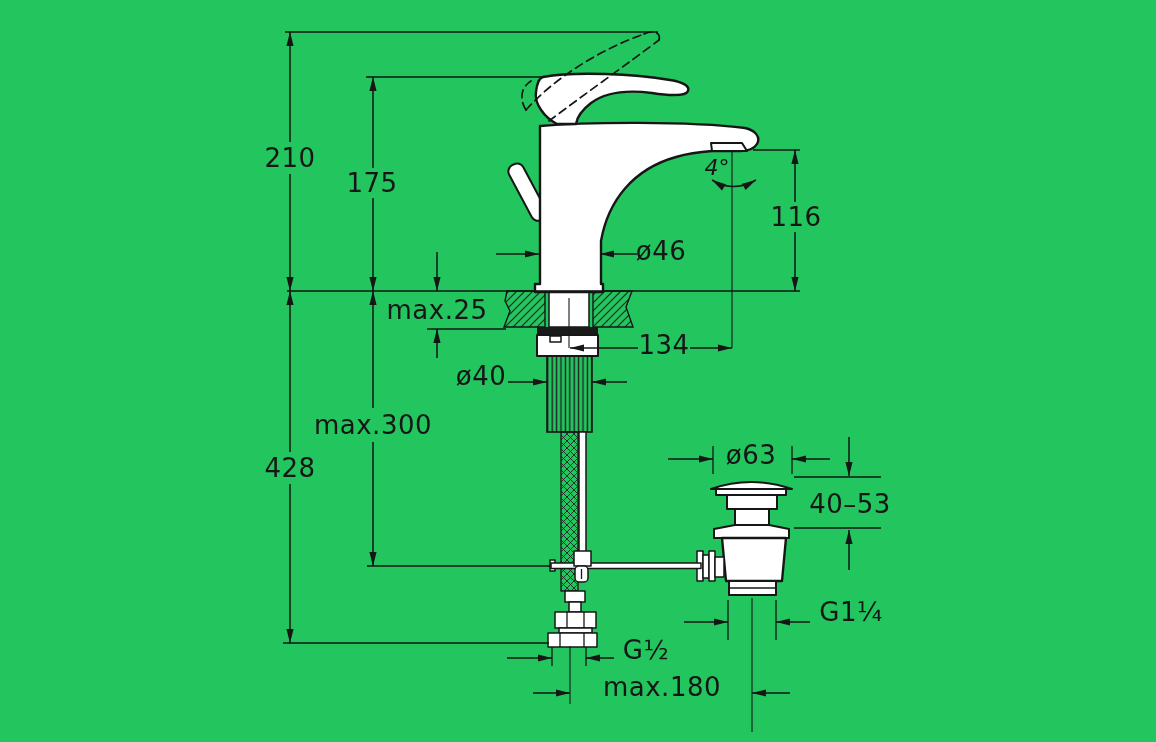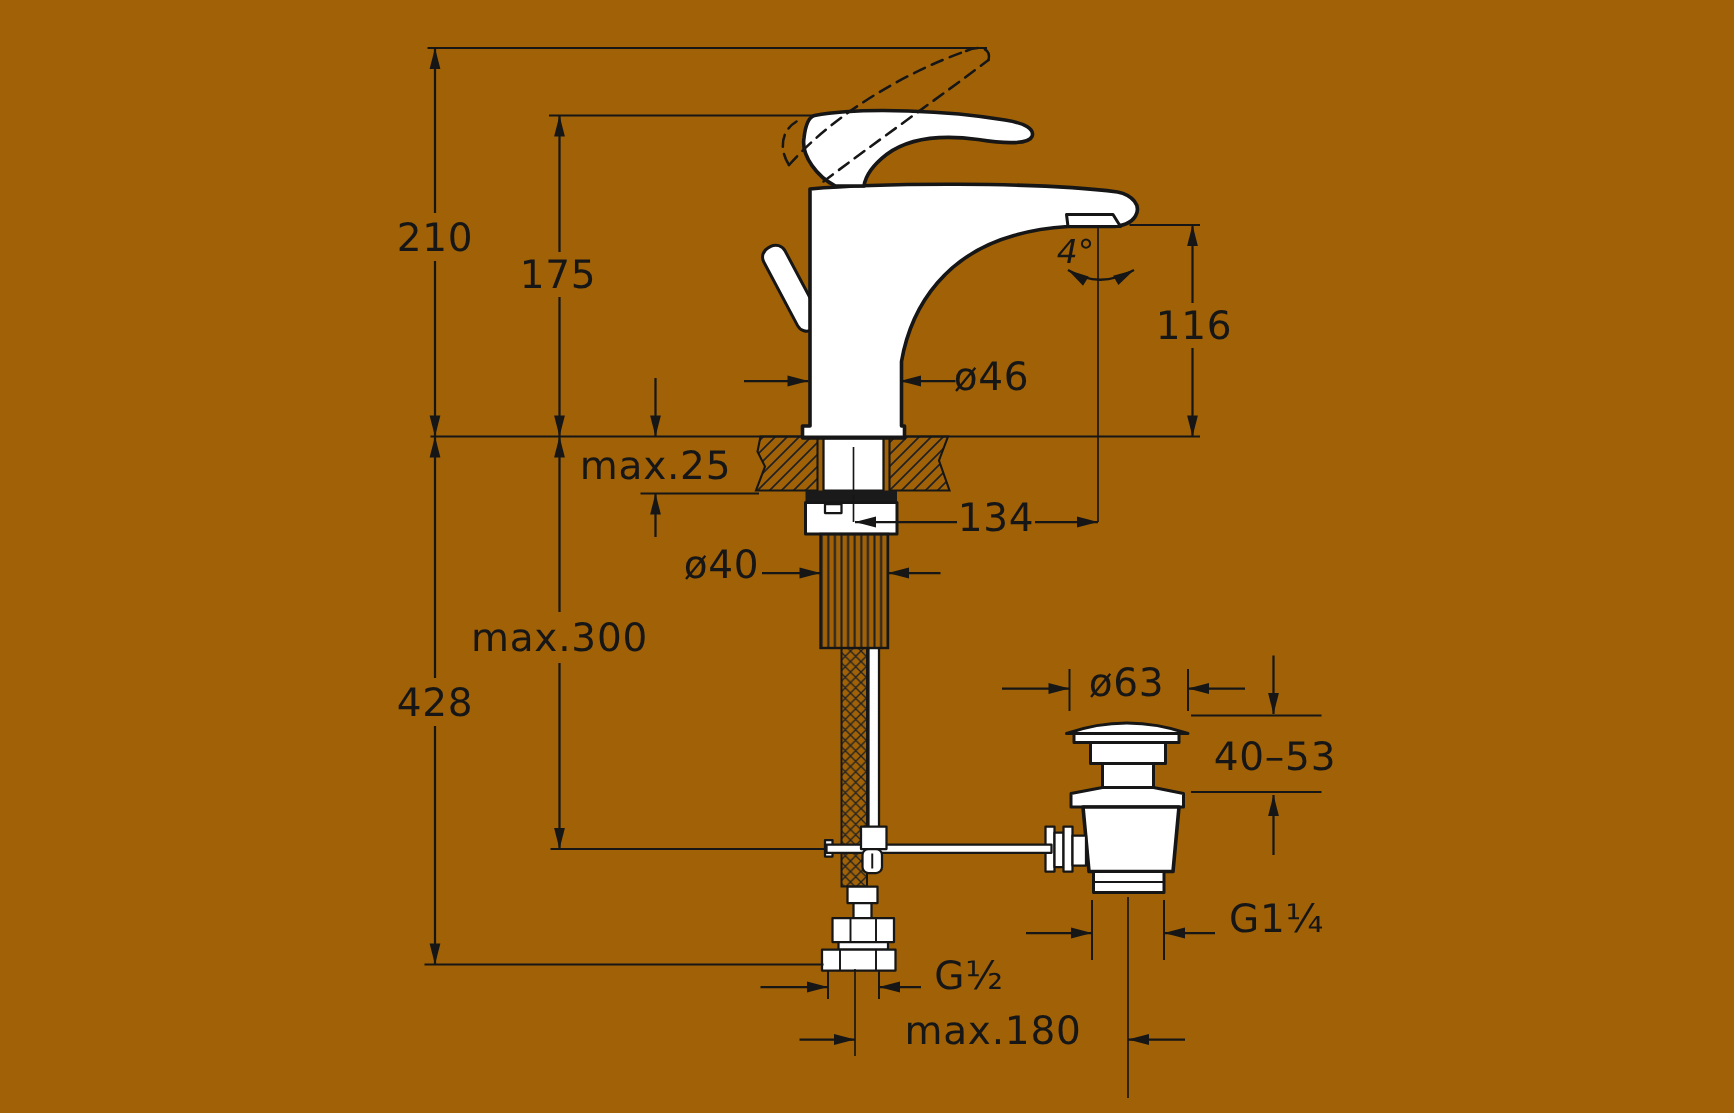--- a/index.html
+++ b/index.html
@@ -1,16 +1,16 @@
 <!DOCTYPE html>
 <html><head>
 <meta charset="utf-8">
 <style>
   html,body{margin:0;padding:0;background:#ffffff;}
-  .stage{position:relative;width:1156px;height:742px;background:#a16207;overflow:hidden;}
+  .stage{position:relative;width:1156px;height:742px;background:#22c55e;overflow:hidden;}
   svg{display:block;}
   text{font-family:"DejaVu Sans",sans-serif;fill:#161616;}
   .dim-label{font-size:26px;letter-spacing:0.5px;}
   .dim-label-small{font-size:22px;font-style:italic;}
   .outline{fill:#ffffff;stroke:#161616;stroke-width:2.4;stroke-linejoin:round;}
   .part{fill:#ffffff;stroke:#161616;stroke-width:2;stroke-linejoin:round;}
   .part-thin{fill:#ffffff;stroke:#161616;stroke-width:1.5;stroke-linejoin:round;}
   .dimline{stroke:#161616;stroke-width:1.5;fill:none;}
   .extline{stroke:#161616;stroke-width:1.3;fill:none;}
   .centerline{stroke:#161616;stroke-width:1.1;fill:none;}

